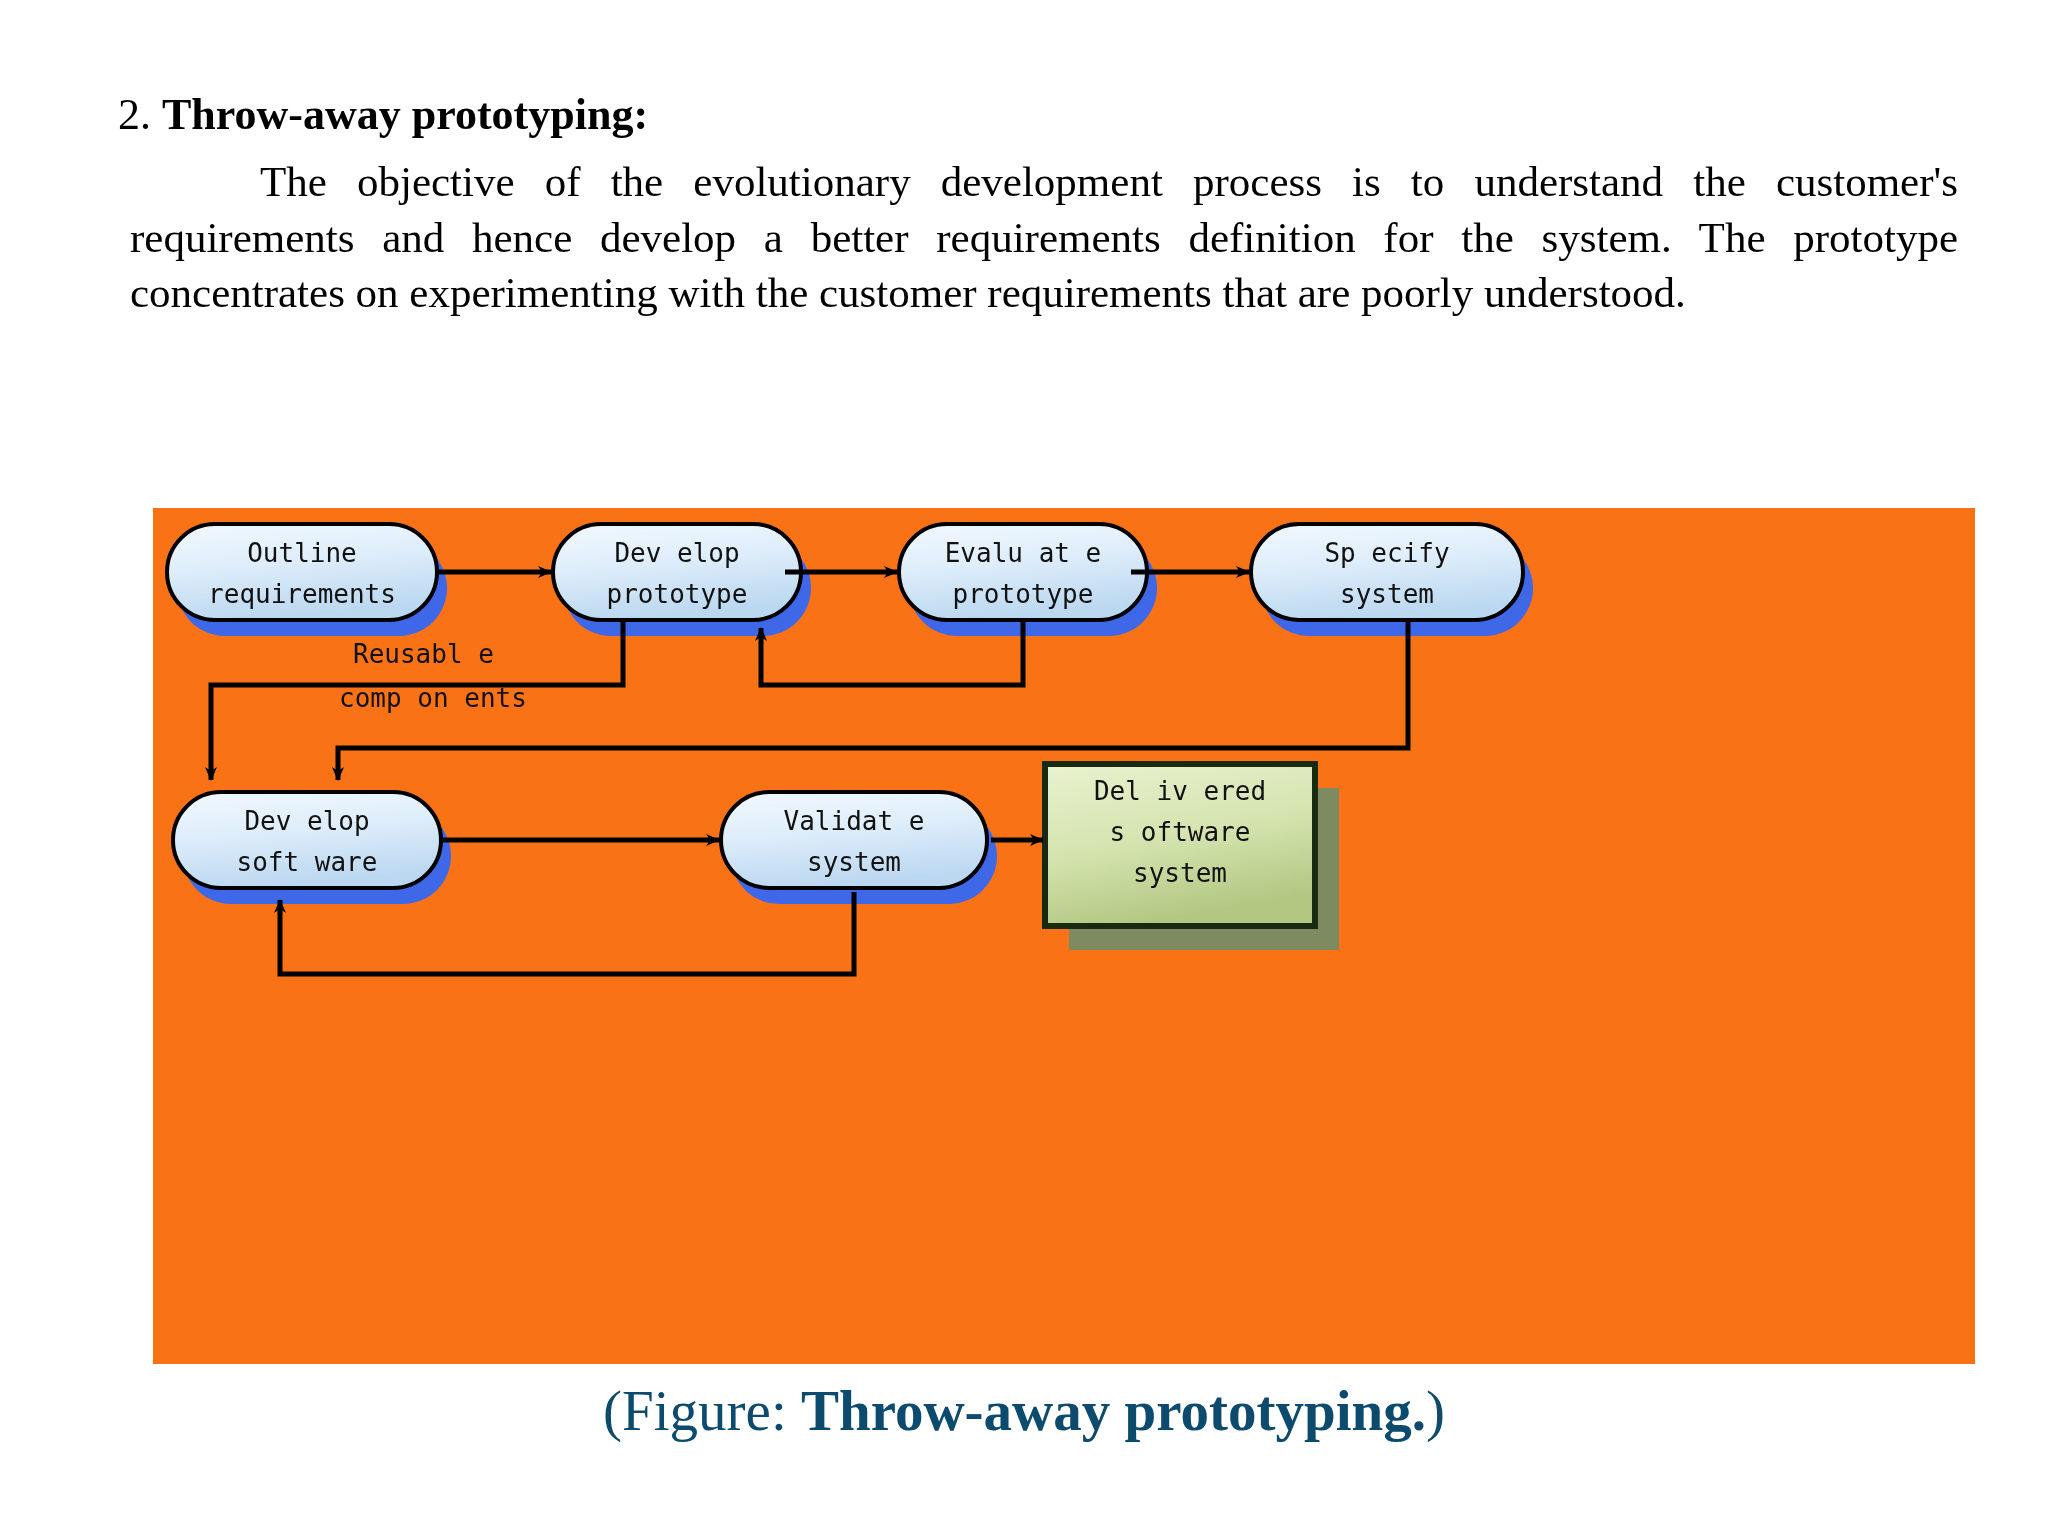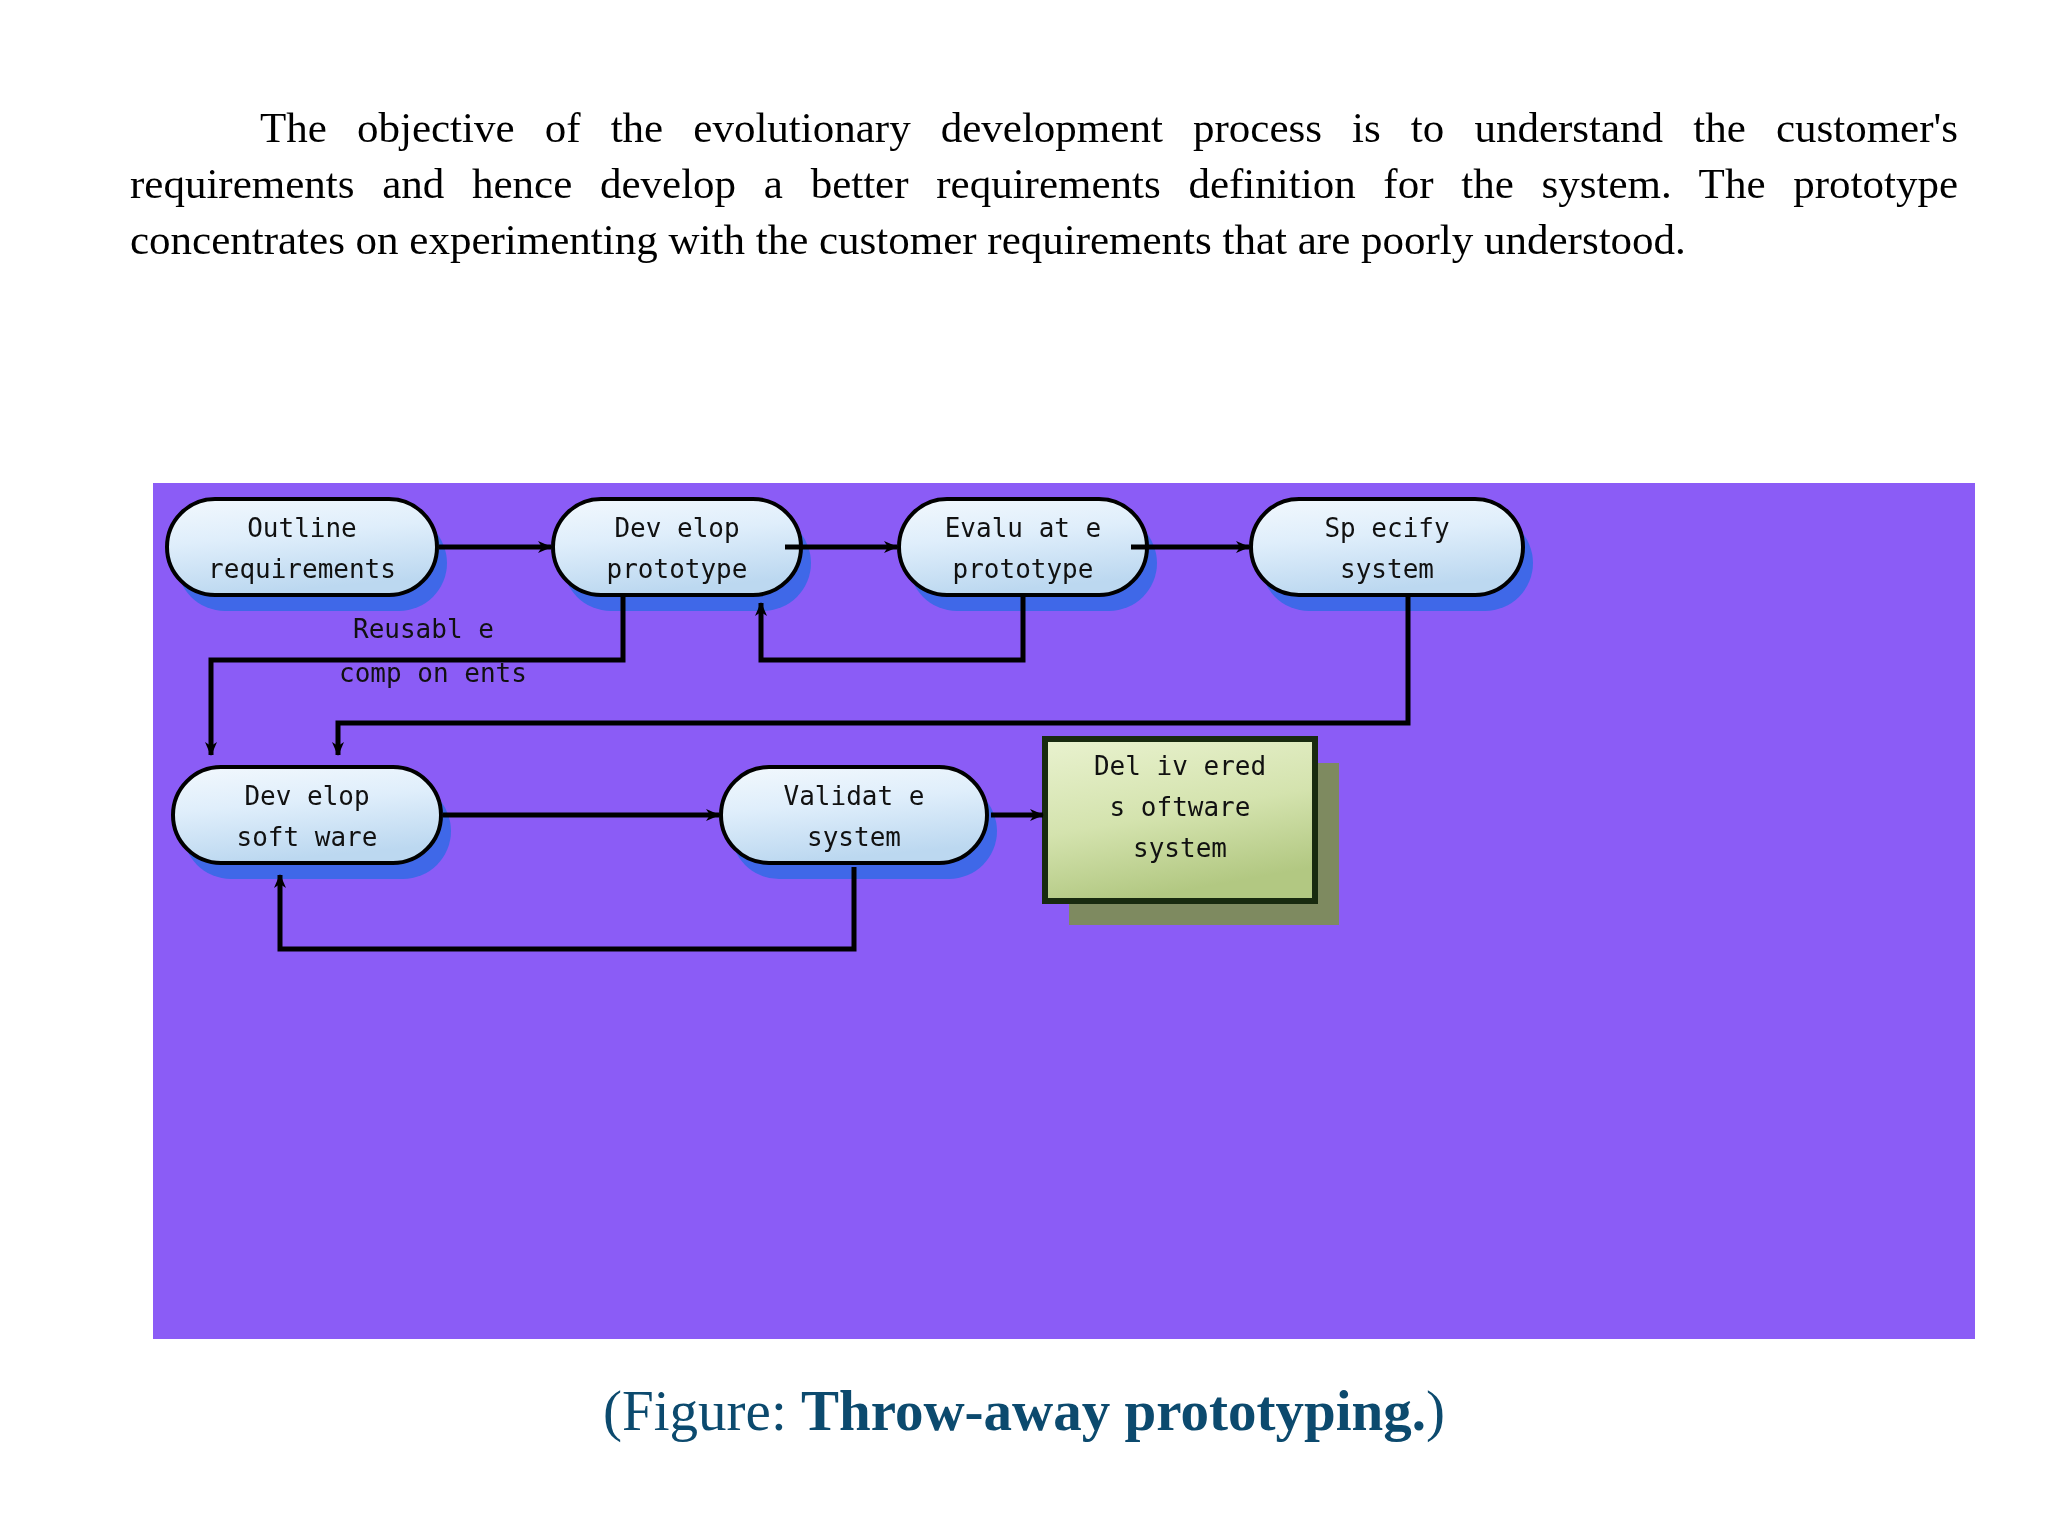--- a/index.html
+++ b/index.html
@@ -41,24 +41,24 @@
     text-justify: inter-word;
     margin: 12px;
     text-indent: 130px;
     width: 1828px;
   }
 
   
   #figure-panel {
     position: absolute;
     left: 153px;
-    top: 483px;
+    top: 508px;
     width: 1822px;
     height: 856px;
-    background: #8b5cf6;
+    background: #f97316;
   }
   #figure-svg {
     position: absolute;
     left: 0;
     top: 0;
     width: 1822px;
     height: 856px;
     display: block;
   }
 
@@ -84,20 +84,24 @@
     font-family: "DejaVu Sans Mono", "Liberation Mono", monospace;
     font-size: 26px;
     fill: #111111;
   }
 </style>
 </head>
 <body>
 
 <div id="slide-body">
 
+  <div id="heading">
+    <span class="num">2.</span>
+    <span class="bold">Throw-away prototyping:</span>
+  </div>
 
   <p id="paragraph">The objective of the evolutionary development process is to understand the customer's requirements and hence develop a better requirements definition for the system. The prototype concentrates on experimenting with the customer requirements that are poorly understood.</p>
 
 </div>
 
 <div id="figure-panel">
   <svg id="figure-svg" viewBox="0 0 1822 856" xmlns="http://www.w3.org/2000/svg">
     <defs>
       <linearGradient id="blueGrad" x1="0" y1="0" x2="0.25" y2="1">
         <stop offset="0%" stop-color="#f2f8fd"></stop>

